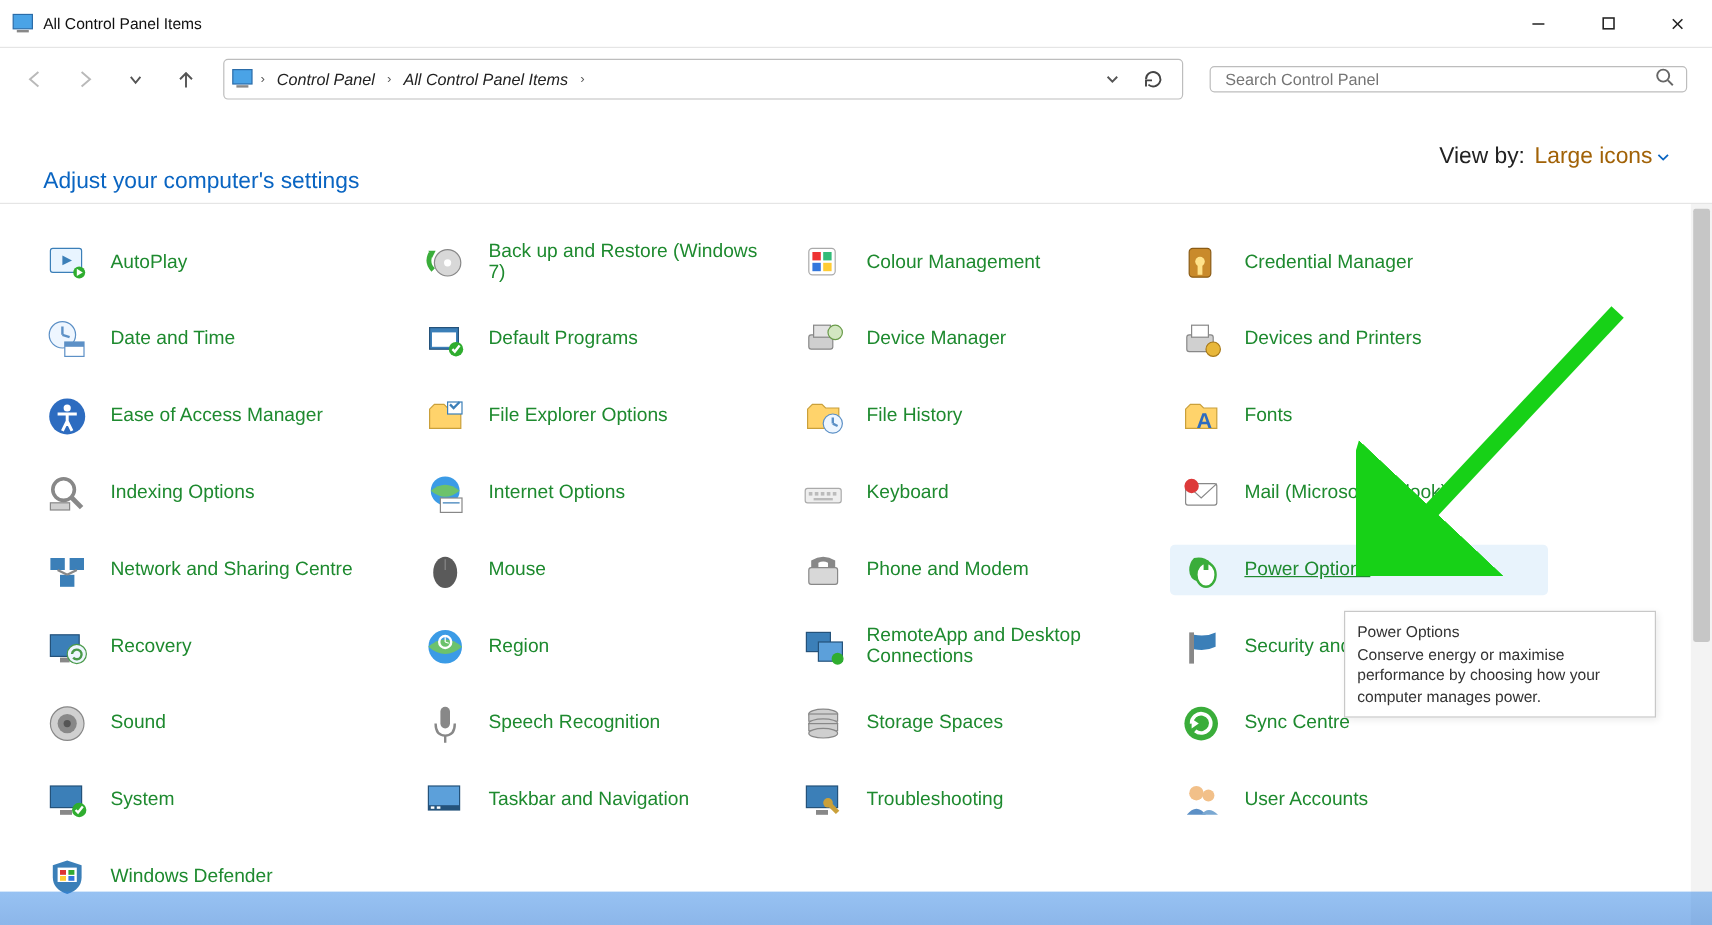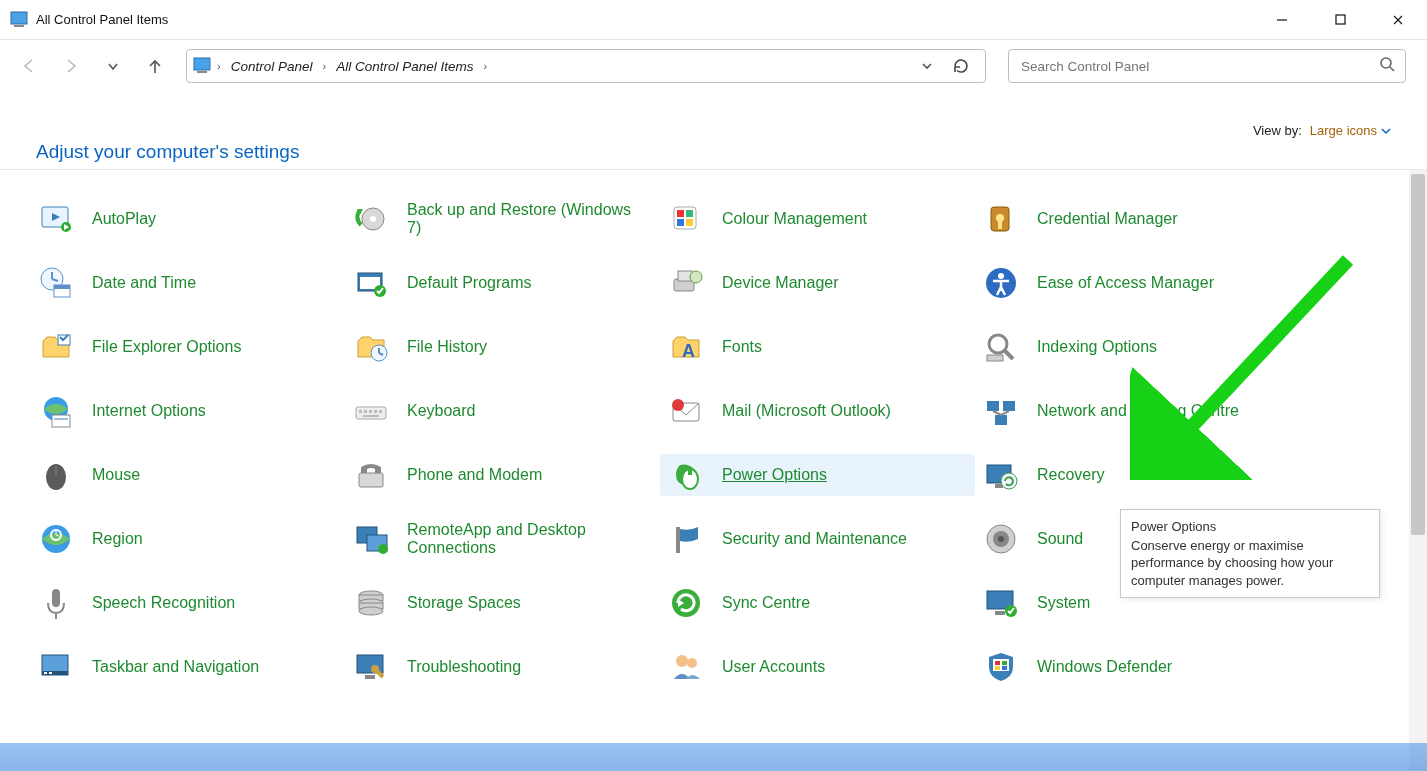--- a/index.html
+++ b/index.html
@@ -16,28 +16,28 @@
   
   .toolbar { height: 52px; display:flex; align-items:center; padding:0 12px; gap:8px; }
   .navbtn { width:34px; height:34px; display:flex; align-items:center; justify-content:center; border-radius:4px; cursor:pointer; }
   .navbtn svg { stroke:#555; fill:none; stroke-width:1.6; }
   .navbtn.disabled svg { stroke:#b9b9b9; }
   .address { flex:1; max-width:800px; height:34px; border:1px solid #bdbdbd; border-radius:4px; display:flex; align-items:center; padding:0 6px; gap:4px; font-size:13.5px; color:#222; margin-left:6px; }
   .address .mini-icon { width:18px; height:18px; }
   .crumb { padding:2px 4px; cursor:pointer;font-style:italic; }
   .addr-spacer { flex:1; }
   .refresh { width:36px; height:34px; display:flex; align-items:center; justify-content:center; }
-  .search { width:398px; height:34px; border:1px solid #bdbdbd; border-radius:4px; display:flex; align-items:center; padding:0 10px; margin-left:14px; }
+  .search { width:398px; height:22px; border:1px solid #bdbdbd; border-radius:4px; display:flex; align-items:center; padding:0 10px; margin-left:14px; }
   .search input { flex:1; border:none; outline:none; font-size:13.5px; color:#333; }
   .search .sicon { color:#666; }
 
   
   .header-strip { height:78px; padding:0 36px; display:flex; align-items:center; border-bottom:1px solid #e5e5e5; }
   .header-strip .title { color:#0a65c2; font-size:19px;margin-top:42px; }
-  .viewby { margin-left:auto; font-size:13px; color:#222; display:flex; align-items:center; gap:8px; }
+  .viewby { margin-left:auto; font-size:19px; color:#222; display:flex; align-items:center; gap:8px; }
   .viewby .link { color:#a16207; display:flex; align-items:center; gap:4px; cursor:pointer; }
 
   
   .content-wrap { position:relative; height:calc(771px - 40px - 52px - 78px); overflow:hidden; }
   .grid { padding:28px 30px 0 30px; display:grid; grid-template-columns: repeat(4, 315px); column-gap:0; row-gap:22px; }
   .item { display:flex; align-items:center; gap:16px; height:42px; padding:4px 6px; border-radius:4px; cursor:pointer; }
   .item.hovered { background:#e8f3fc; }
   .icn { width:40px; height:40px; display:flex; align-items:center; justify-content:center; }
   .icn.multi { align-items:flex-start; padding-top:2px; }
   .lbl { color:#1e8a2f; font-size:16px; line-height:1.15; max-width:240px; }
@@ -236,20 +236,30 @@
             <rect x="6" y="14" width="20" height="12" rx="2" fill="#cfcfcf" stroke="#888"></rect>
             <rect x="10" y="6" width="14" height="10" fill="#e3e3e3" stroke="#888"></rect>
             <circle cx="28" cy="12" r="6" fill="#d3e7c2" stroke="#6a9c4a"></circle>
           </svg>
         </span>
         <span class="lbl">Device Manager</span>
       </div>
       <div class="item">
         <span class="icn">
           <svg width="36" height="36" viewBox="0 0 36 36">
+            <rect x="6" y="14" width="22" height="14" rx="2" fill="#d0d0d0" stroke="#888"></rect>
+            <rect x="10" y="6" width="14" height="10" fill="#fff" stroke="#888"></rect>
+            <circle cx="28" cy="26" r="6" fill="#e8b73a" stroke="#a87a1a"></circle>
+          </svg>
+        </span>
+        <span class="lbl">Devices and Printers</span>
+      </div>
+      <div class="item">
+        <span class="icn">
+          <svg width="36" height="36" viewBox="0 0 36 36">
             <circle cx="18" cy="18" r="15" fill="#2d6cc0"></circle>
             <circle cx="18" cy="11" r="3" fill="#fff"></circle>
             <path d="M10 16 h16 M18 16 v10 M14 30 l4 -8 l4 8" stroke="#fff" stroke-width="2.5" fill="none"></path>
           </svg>
         </span>
         <span class="lbl">Ease of Access Manager</span>
       </div>
       <div class="item">
         <span class="icn">
           <svg width="36" height="36" viewBox="0 0 36 36">

